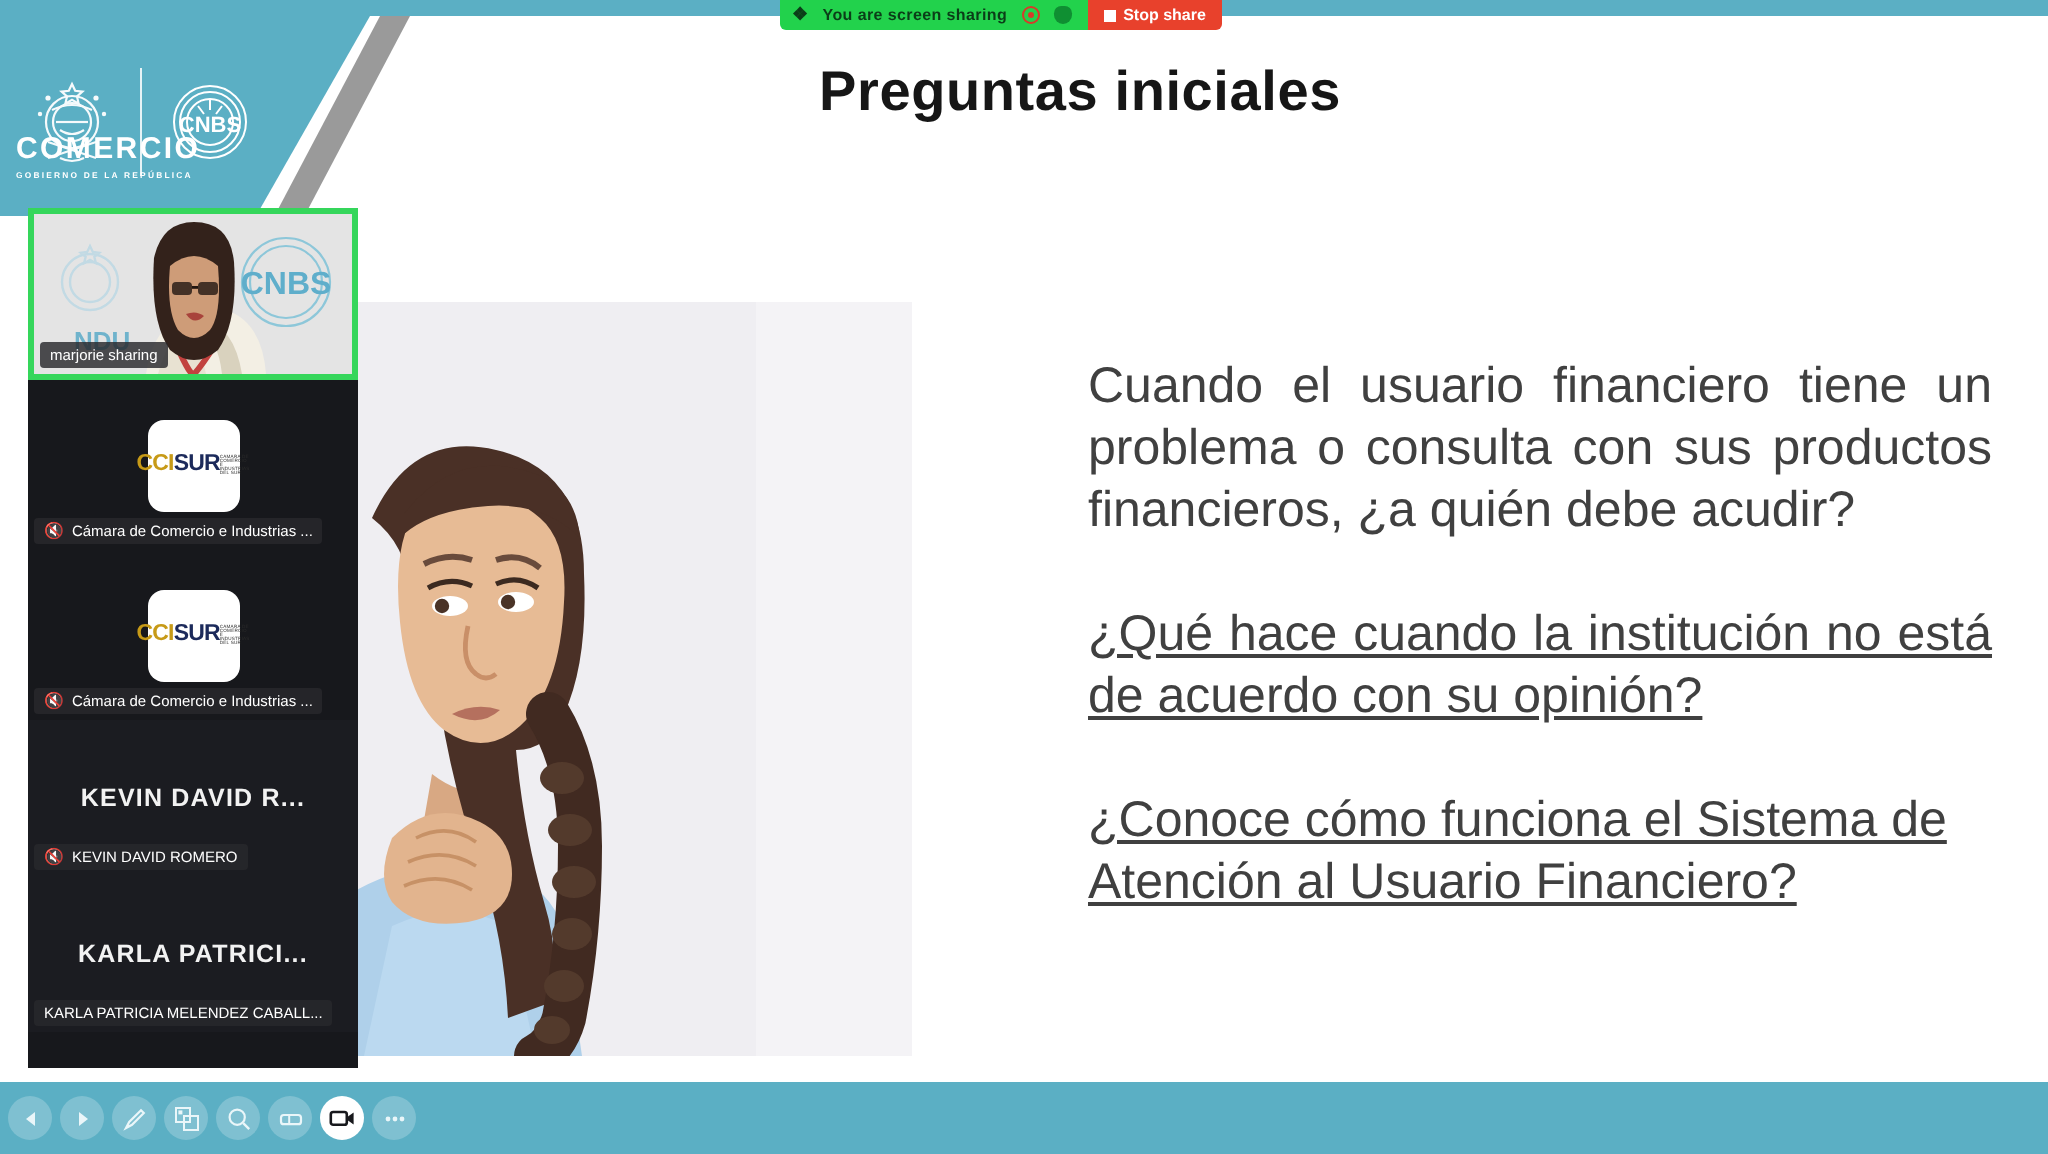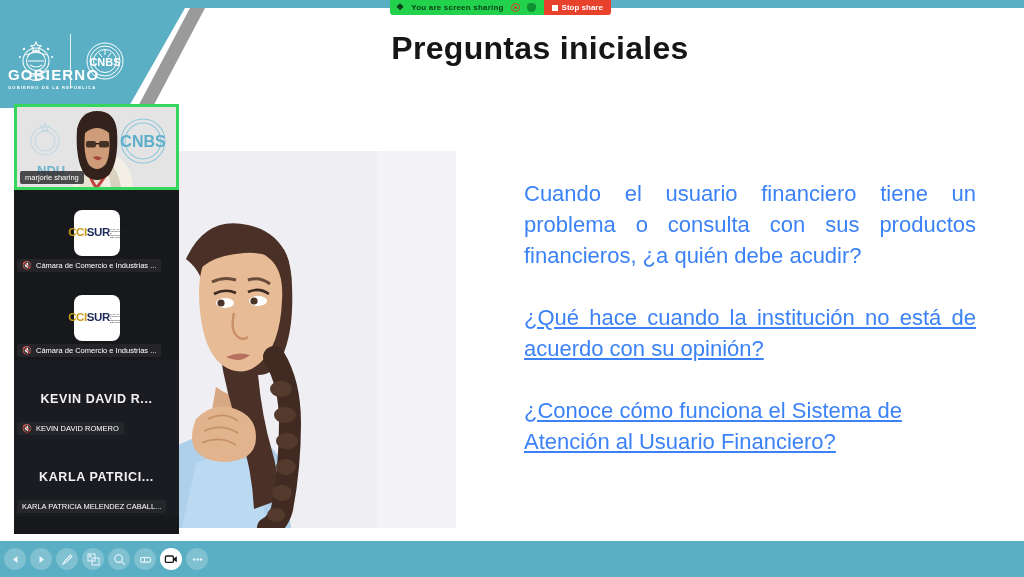--- a/index.html
+++ b/index.html
@@ -69,34 +69,34 @@
   }
   #honduras-wordmark .hn-sub{
     color:#fff; font-size:4.2px; letter-spacing:1.1px; margin-top:2px;
     font-weight:bold;
   }
 
   
   #slide-title{
     position:absolute; left:330px; top:22px; width:420px;
     text-align:center; color:#161616;
-    font-size:32px; font-weight:bold; letter-spacing:.3px;
+    font-size:28px; font-weight:bold; letter-spacing:.3px;
   }
 
   
   #photo-wrap{
     position:absolute; left:178px; top:143px; width:278px; height:377px;
     background:#F3F2F5; overflow:hidden;
   }
   #photo-wrap svg{ position:absolute; left:0; top:0; }
 
   
   #body-text{
-    position:absolute; left:524px; top:170px; width:452px;
-    color:#3b82f6; font-size:22px; line-height:31px;
+    position:absolute; left:544px; top:170px; width:452px;
+    color:#404040; font-size:25px; line-height:31px;
   }
   #body-text p{ text-align:justify; }
   #body-text p.last-left{ text-align:left; }
   #body-text p + p{ margin-top:31px;text-decoration:underline; }
 
   
   #filmstrip{
     position:absolute; left:14px; top:104px; width:165px; height:430px;
     background:#17181C; z-index:40;
   }
@@ -182,21 +182,21 @@
           <circle cx="26" cy="26" r="15"></circle>
           <circle cx="26" cy="26" r="11.5"></circle>
           <path d="M26 15 v5 M20 18 l3 4 M32 18 l-3 4"></path>
         </g>
         <text x="26" y="31" text-anchor="middle" font-family="Liberation Sans, sans-serif" font-size="11" font-weight="bold" fill="#ffffff">CNBS</text>
       </svg>
     </div>
   </div>
 
   <div id="honduras-wordmark">
-    <div class="hn-main">GOBIERNO</div>
+    <div class="hn-main">COMERCIO</div>
     <div class="hn-sub">GOBIERNO DE LA REPÚBLICA</div>
   </div>
 
   <div id="slide-title">Preguntas iniciales</div>
 
   <div id="photo-wrap">
     <svg width="278" height="377" viewBox="0 0 278 377">
       <rect x="0" y="0" width="278" height="377" fill="#F4F3F6"></rect>
       <rect x="0" y="0" width="200" height="377" fill="#EFEEF2"></rect>
 

